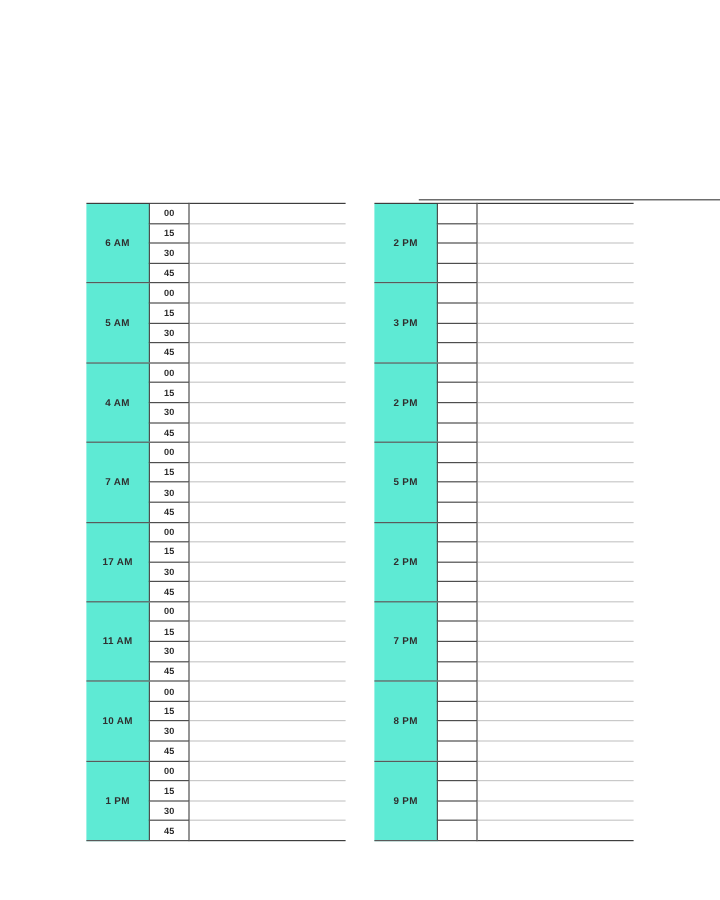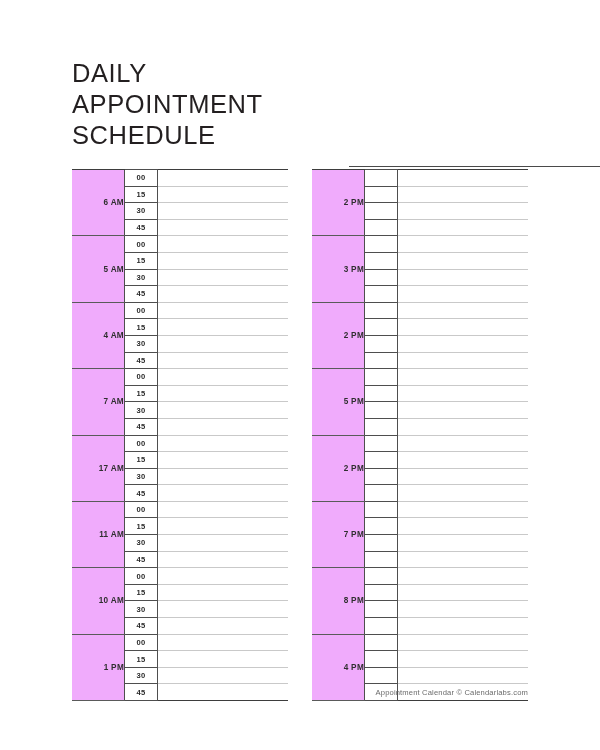--- a/index.html
+++ b/index.html
@@ -88,28 +88,28 @@
   }
   .grid td {
     padding: 0;
     height: 15.6px;
     vertical-align: middle;
   }
 
   
   .hour-cell {
     width: 52px;
-    text-align: right;
+    text-align: center;
     font-size: 8.2px;
     font-weight: bold;
     letter-spacing: 0.3px;
     color: #2f2f2f;
     border-top: 1.2px solid #5a5a5a;
     border-bottom: 1.2px solid #5a5a5a;
-    background: #f0abfc;
+    background: #5eead4;
   }
   .grid tr:first-child .hour-cell {
     border-top: 1.3px solid #3d3d3d;
   }
 
   
   .min-cell {
     width: 32px;
     text-align: center;
     font-size: 7.6px;
@@ -148,23 +148,20 @@
     color: #6b6b6b;
     letter-spacing: 0.15px;
   }
 </style>
 </head>
 <body>
 
 <div class="page">
 
   <div class="header">
-    <div class="title">DAILY
-APPOINTMENT
-SCHEDULE</div>
 
     <div class="date-wrap">
       <span class="date-label">DATE:</span>
       <span class="date-rule"></span>
     </div>
   </div>
 
   <div class="schedule" id="schedule-root">
       <div class="col-block">
         <table class="grid">
@@ -424,36 +421,35 @@
             </tr>
             <tr>
               <td class="min-cell"></td>
               <td class="write-cell"></td>
             </tr>
             <tr>
               <td class="min-cell"></td>
               <td class="write-cell"></td>
             </tr>
             <tr>
-              <td class="hour-cell" rowspan="4">4 PM</td>
+              <td class="hour-cell" rowspan="4">9 PM</td>
               <td class="min-cell"></td>
               <td class="write-cell hour-start"></td>
             </tr>
             <tr>
               <td class="min-cell"></td>
               <td class="write-cell"></td>
             </tr>
             <tr>
               <td class="min-cell"></td>
               <td class="write-cell"></td>
             </tr>
             <tr>
               <td class="min-cell"></td>
               <td class="write-cell"></td>
             </tr>
           </tbody>
         </table>
       </div>
     </div>
 
-  <div class="footer">Appointment Calendar © Calendarlabs.com</div>
 
 </div>
 
 </body></html>

